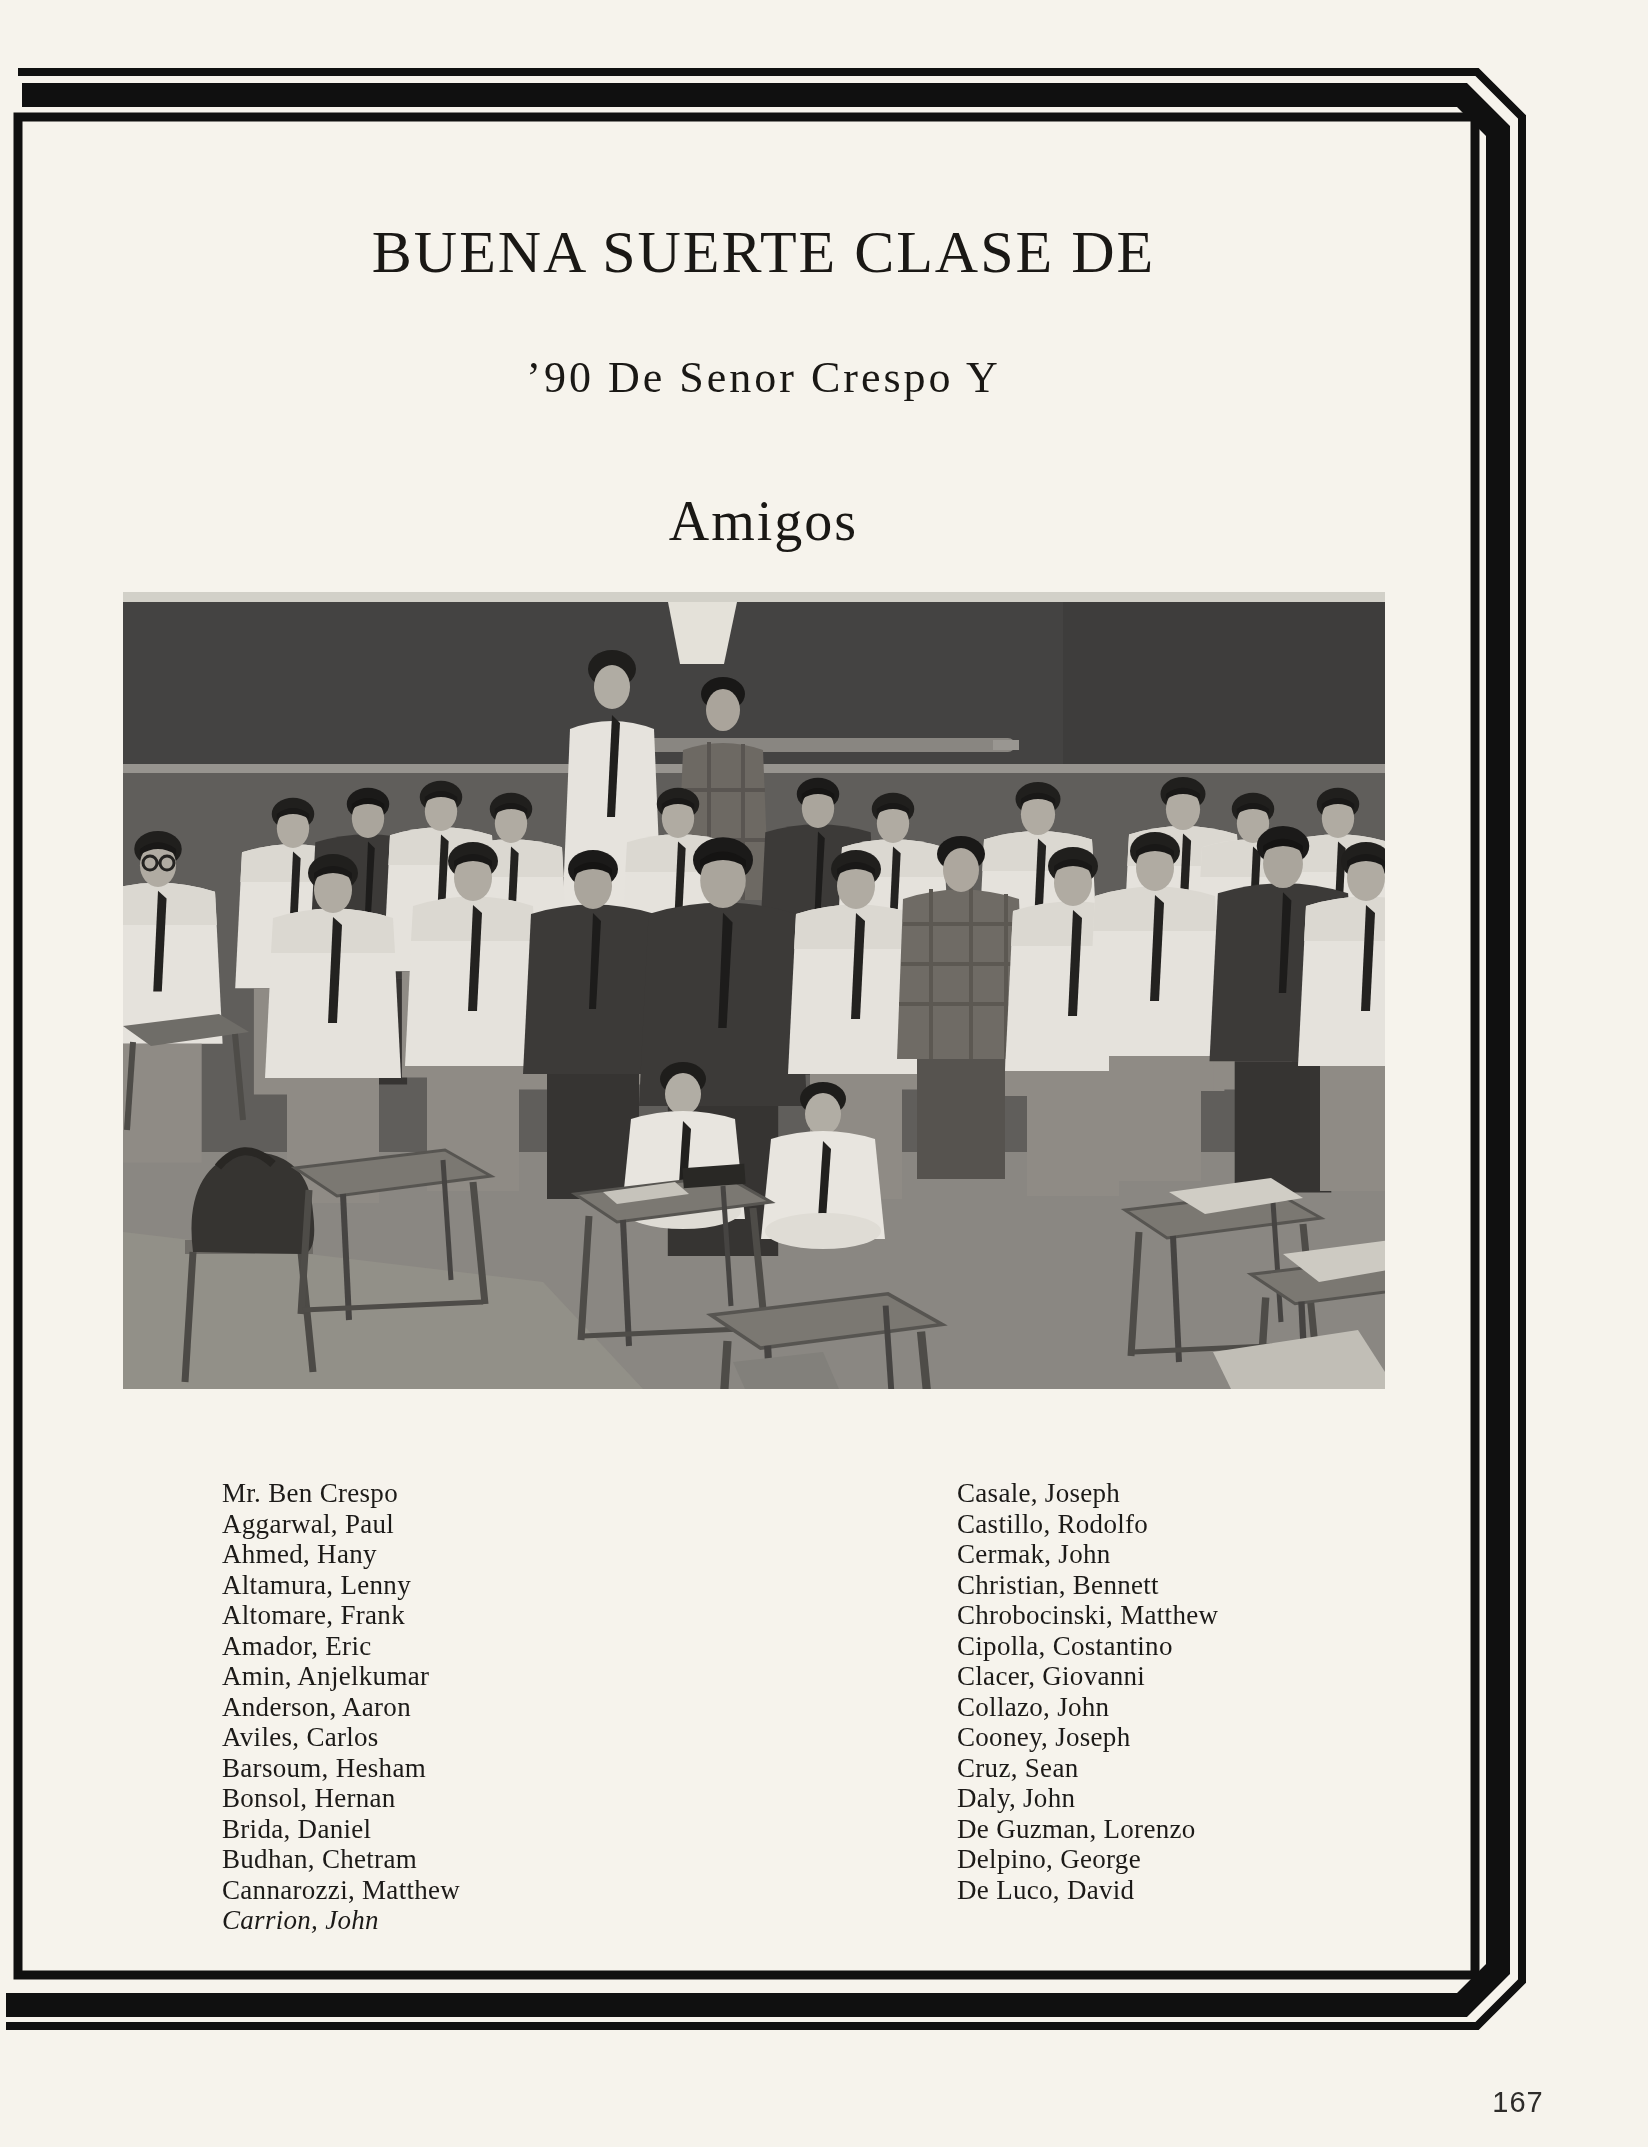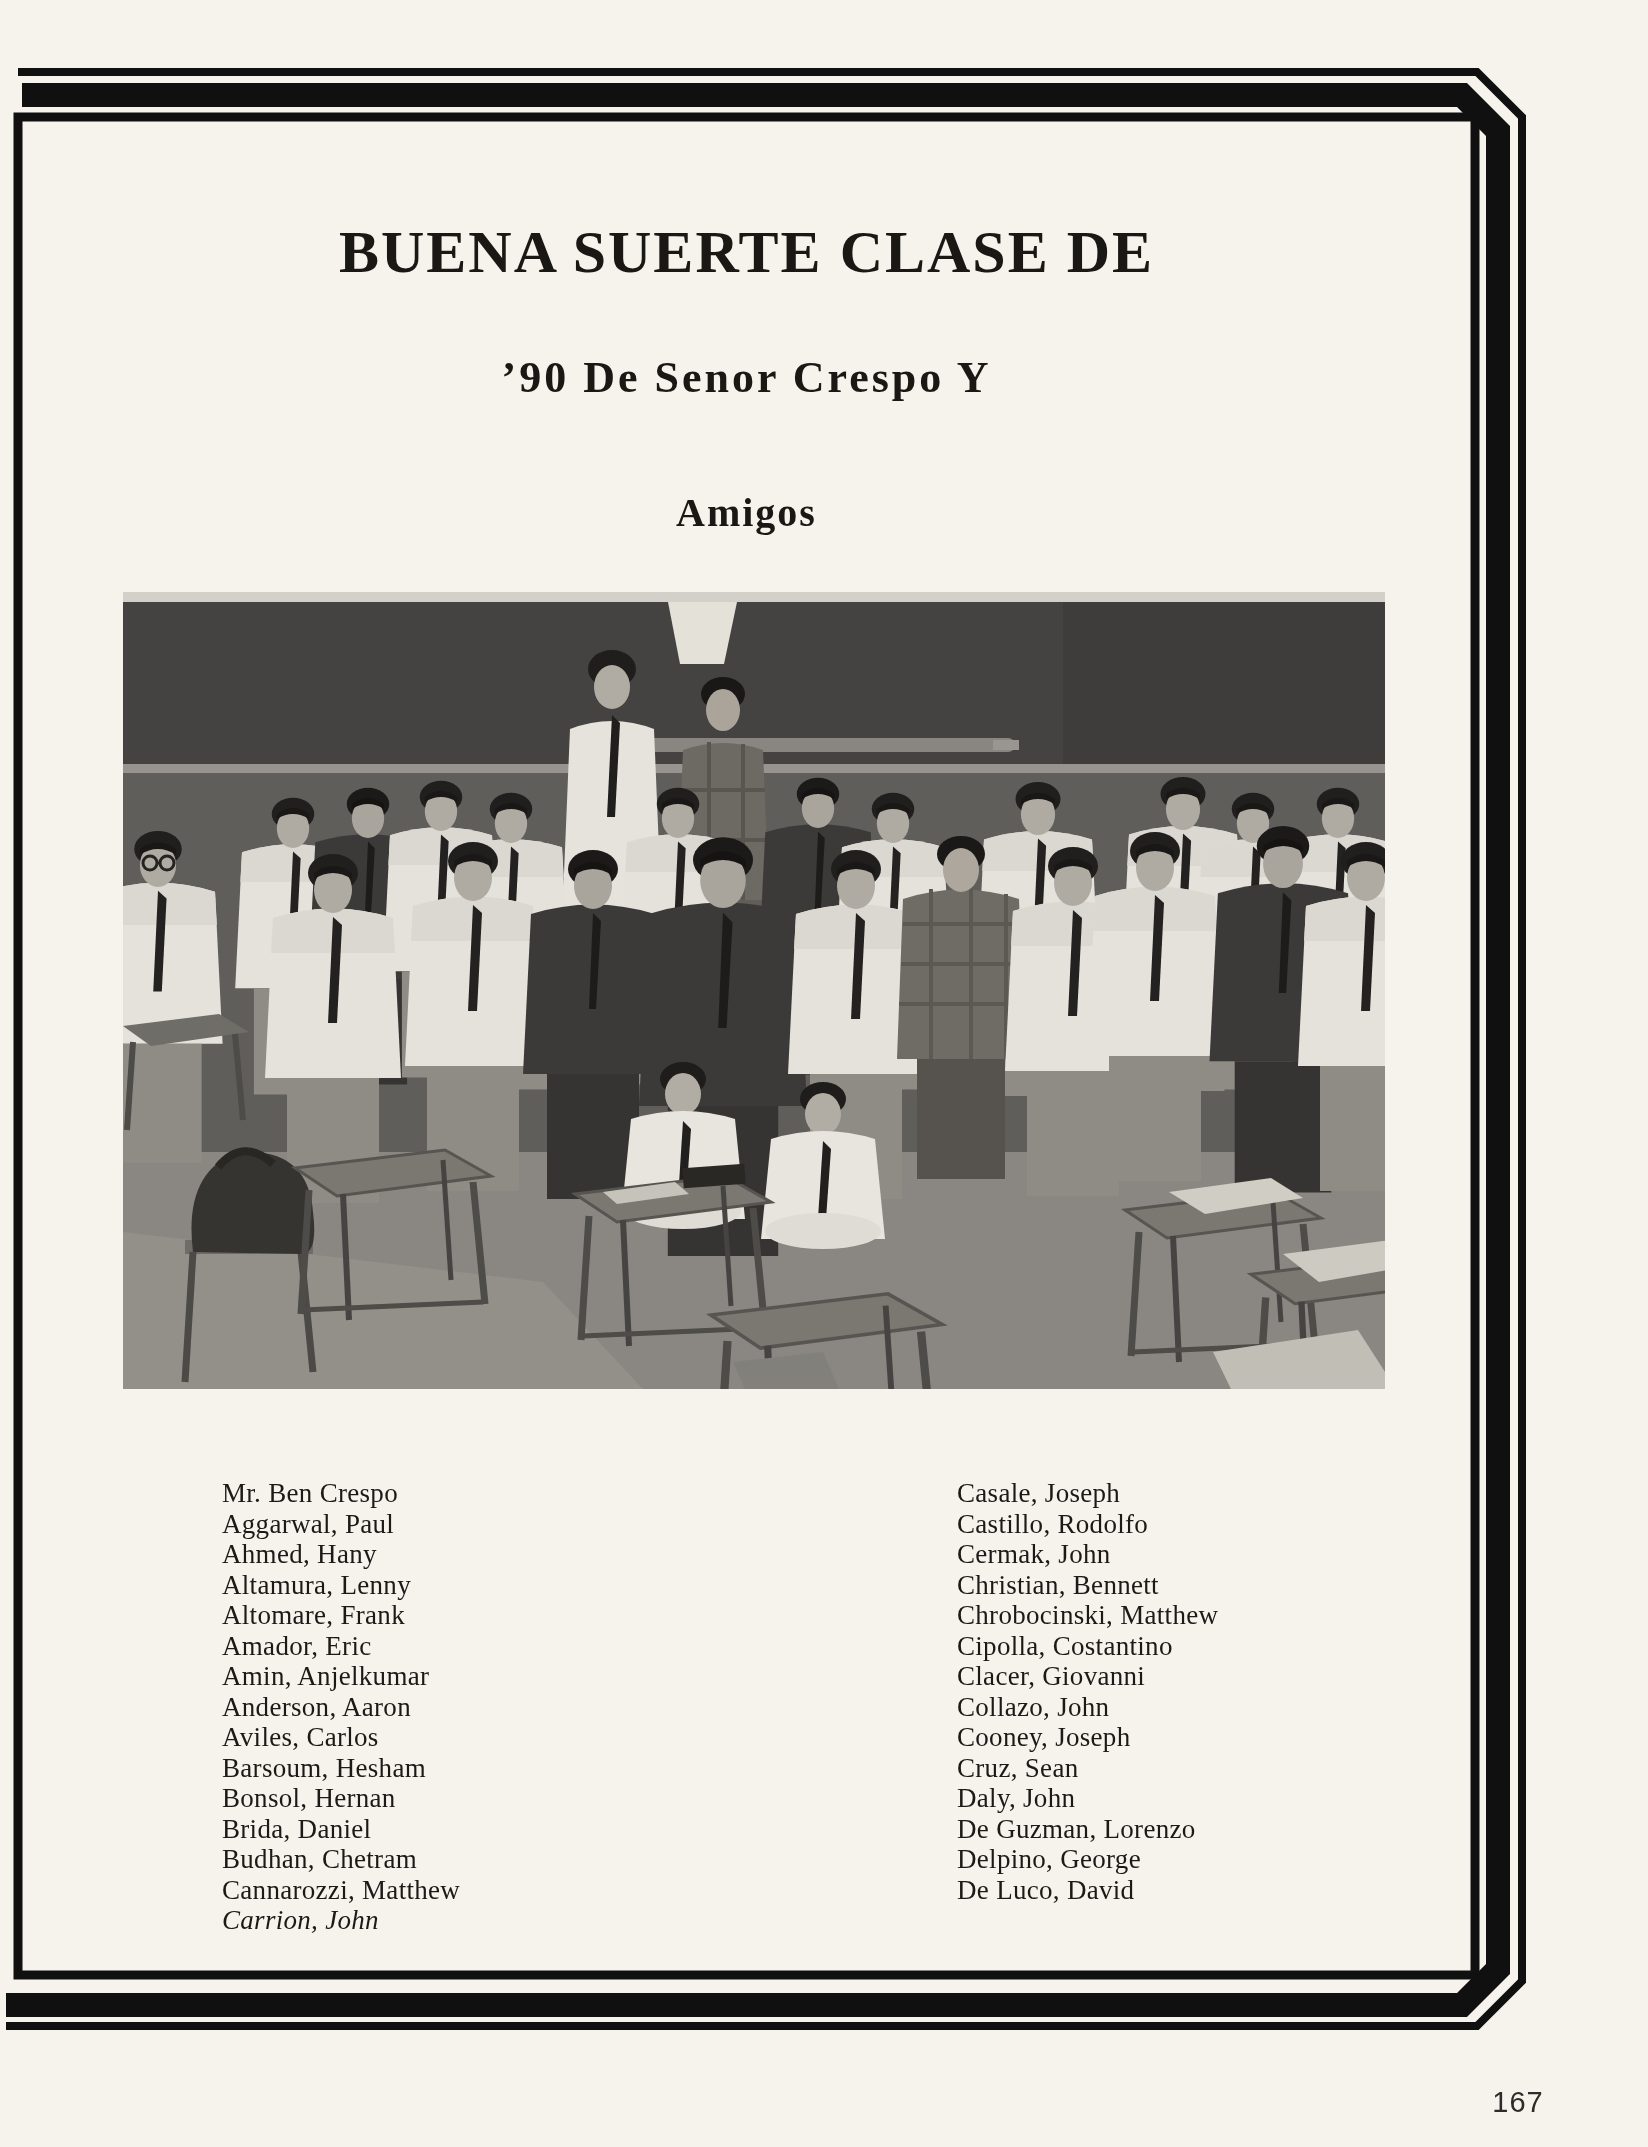--- a/index.html
+++ b/index.html
@@ -9,27 +9,27 @@
     background:#f6f3ec;
     font-family:"Liberation Serif", serif;
     overflow:hidden;
   }
   .frame-svg{position:absolute;left:0;top:0;width:1648px;height:2147px;pointer-events:none;}
   .titles{
     position:absolute;left:18px;top:0;width:1457px;
     text-align:center;color:#171513;
   }
   .title-line{
-    position:absolute;left:0;width:100%;
-    font-weight:bold;letter-spacing:2px;
+    position:absolute;left:17px;width:100%;
+    font-weight:normal;letter-spacing:2px;
     color:#1a1815;
   }
   .title-1{top:218px;font-size:60px;}
   .title-2{top:352px;font-size:44px;letter-spacing:3px;}
-  .title-3{top:489px;font-size:40px;}
+  .title-3{top:489px;font-size:56px;}
   .photo{
     position:absolute;left:123px;top:592px;width:1262px;height:797px;
     overflow:hidden;
   }
   .photo svg{display:block;filter:blur(0.4px) contrast(0.97);}
   .roster-col{
     position:absolute;top:1478px;
     font-size:27px;line-height:30.5px;color:#1c1a18;
     letter-spacing:0.3px;
   }

